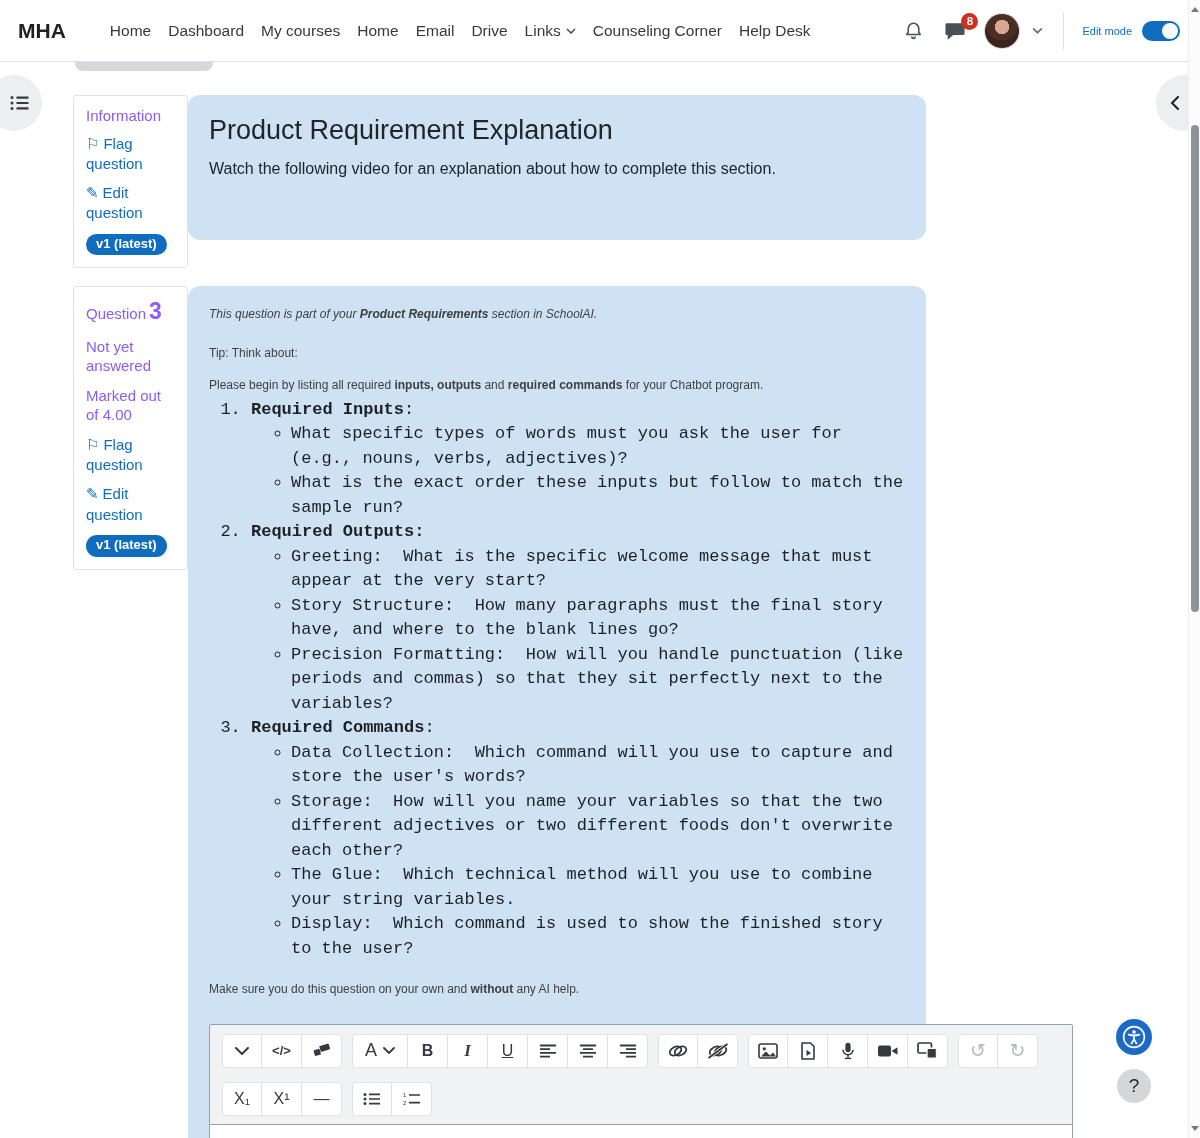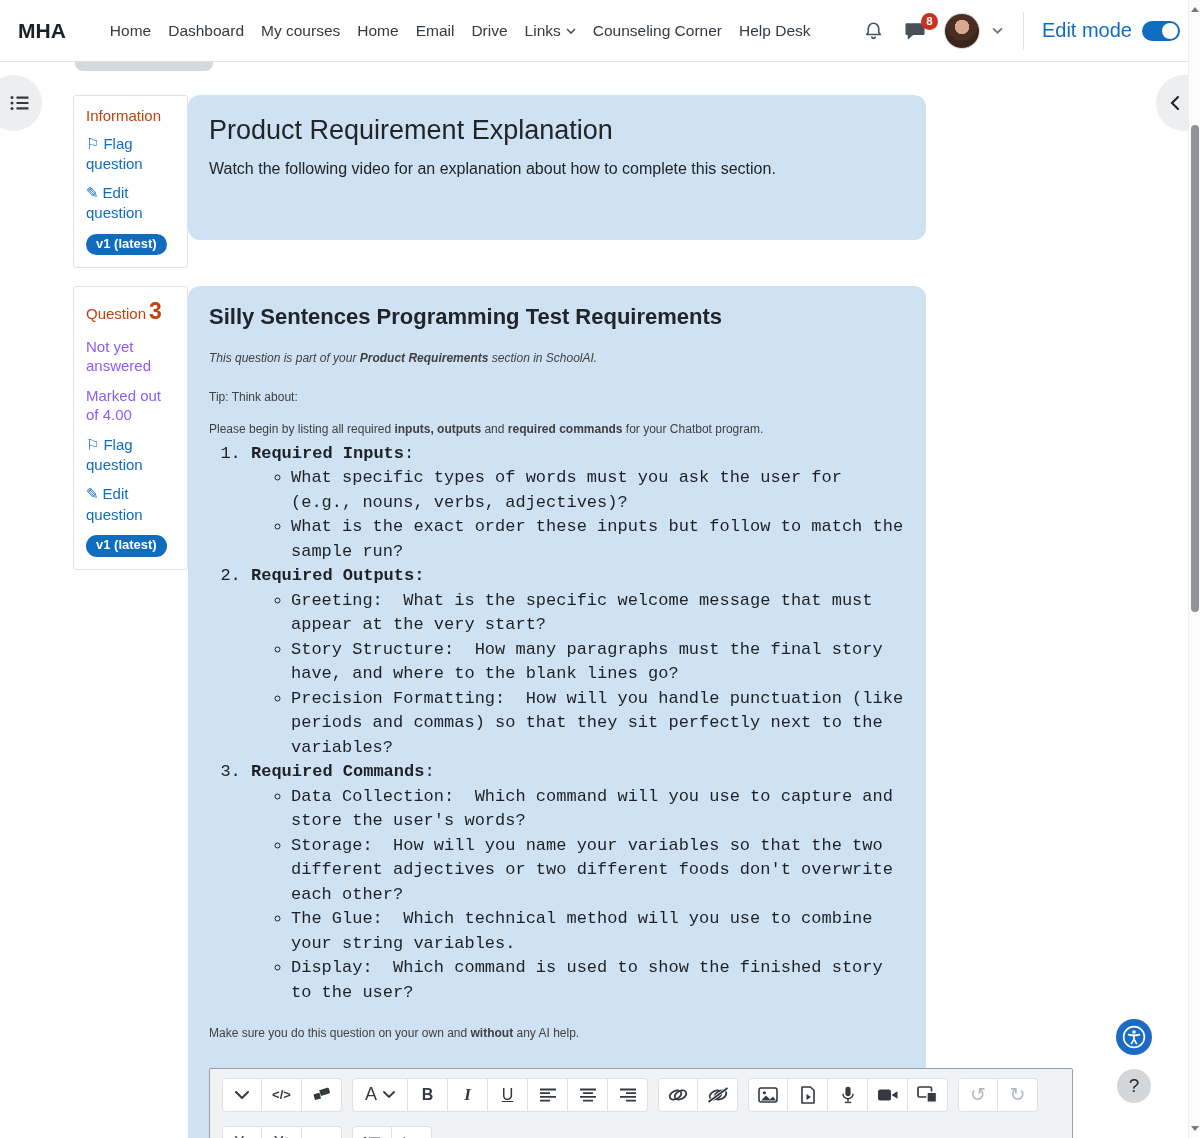--- a/index.html
+++ b/index.html
@@ -20,41 +20,41 @@
   .badge-red { position:absolute; top:-2px; right:-6px; background:#ca3120; color:#fff;
     font-size:11.5px; font-weight:700; min-width:17px; height:17px; border-radius:9px;
     display:flex; align-items:center; justify-content:center; padding:0 4px; }
   .avatar { width:36px; height:36px; border-radius:50%; margin:0 6px 0 12px; cursor:pointer;
     background:
       radial-gradient(circle at 50% 38%, #d9a88e 0 26%, rgba(0,0,0,0) 27%),
       radial-gradient(circle at 50% 30%, #4a2e24 0 55%, #3a241c 56% 100%);
     border:1px solid #d8d8d8; }
   .nav-divider { width:1px; height:38px; background:#dee2e6; margin:0 18px 0 14px; }
   .edit-mode { display:flex; align-items:center; gap:10px; }
-  .edit-mode-label { color:#0f6cbf; font-size:20px; cursor:pointer; }
+  .edit-mode-label { color:#0f6cbf; font-size:11px; cursor:pointer; }
   .toggle { width:38px; height:20px; border-radius:10px; background:#0f6cbf; position:relative; cursor:pointer; }
   .toggle .knob { position:absolute; top:2px; right:2px; width:16px; height:16px;
     border-radius:50%; background:#fff; }
 
   
   .top-pill { position:absolute; left:75px; top:62px; width:138px; height:9px;
     background:#d6d8da; border-radius:0 0 8px 8px; z-index:5; }
 
   
   .drawer-toggle { position:absolute; width:56px; height:56px; border-radius:50%;
     background:#eceef0; top:75px; z-index:20; cursor:pointer;
     display:flex; align-items:center; }
   .drawer-left { left:-14px; justify-content:flex-end; padding-right:12px; }
   .drawer-right { right:-12px; justify-content:flex-start; padding-left:14px; }
 
   
   .side-block { position:absolute; left:73px; width:115px; background:#fff;
     border:1px solid #dee2e6; border-radius:3px; padding:10px 12px 12px 12px;
     font-size:15px; line-height:1.3; }
-  .side-title { font-size:15px; color:#c2410c; margin-bottom:8px; }
+  .side-title { font-size:15px; color:#8b5cf6; margin-bottom:8px; }
   .q-number { font-size:23px; font-weight:700; margin-left:3px; }
   .side-status { color:#8b5cf6; margin-bottom:10px; }
   .side-link { color:#0f6cbf; font-size:15px; margin-bottom:9px; cursor:pointer; line-height:1.35; }
   .side-link .lnk-icon { color:#0f6cbf; margin-right:4px; font-size:15px; }
   .version-badge { display:inline-block; background:#0f6cbf; color:#fff; font-weight:700;
     font-size:13px; padding:2px 10px 3px 10px; border-radius:11px; }
 
   
   .blue-card { position:absolute; left:188px; width:738px; background:#cfe2f3;
     border-radius:12px; padding:16px 21px; }
@@ -231,21 +231,20 @@
     <div class="side-link">
       <span class="lnk-icon">⚐</span><span>Flag question</span>
     </div>
     <div class="side-link">
       <span class="lnk-icon">✎</span><span>Edit question</span>
     </div>
     <div class="version-badge">v1 (latest)</div>
   </aside>
 
   <section class="blue-card question-card">
-    <h4 class="q-title">Silly Sentences Programming Test Requirements</h4>
 
     <p class="q-para q-intro"><span>This question is part of your </span><span class="bold">Product Requirements</span><span> section in SchoolAI.</span></p>
 
     <p class="q-para q-tip">Tip: Think about:</p>
     <p class="q-para"><span>Please begin by listing all required </span><span class="bold">inputs, outputs</span><span> and </span><span class="bold">required commands</span><span> for your Chatbot program.</span></p>
 
     <ol class="q-list">
       <li>
         <span class="bold">Required Inputs</span><span>:</span>
         <ul class="q-sublist">

